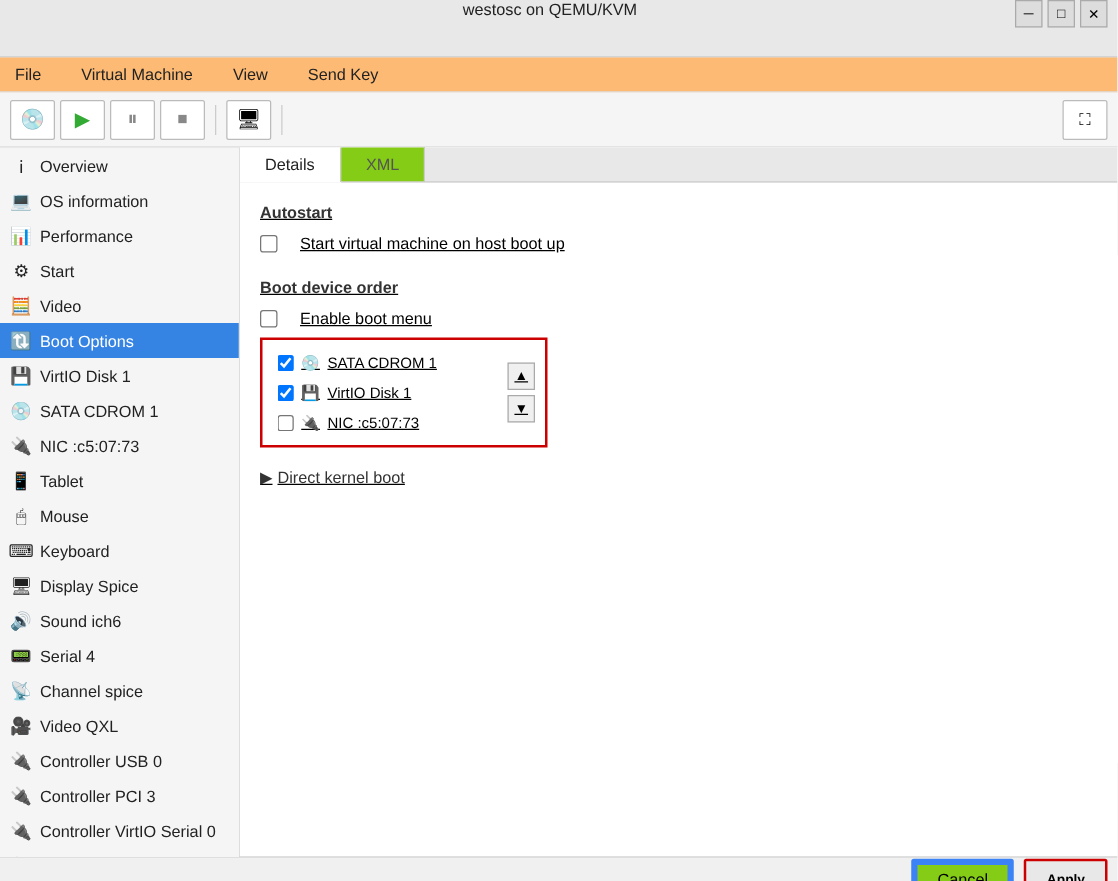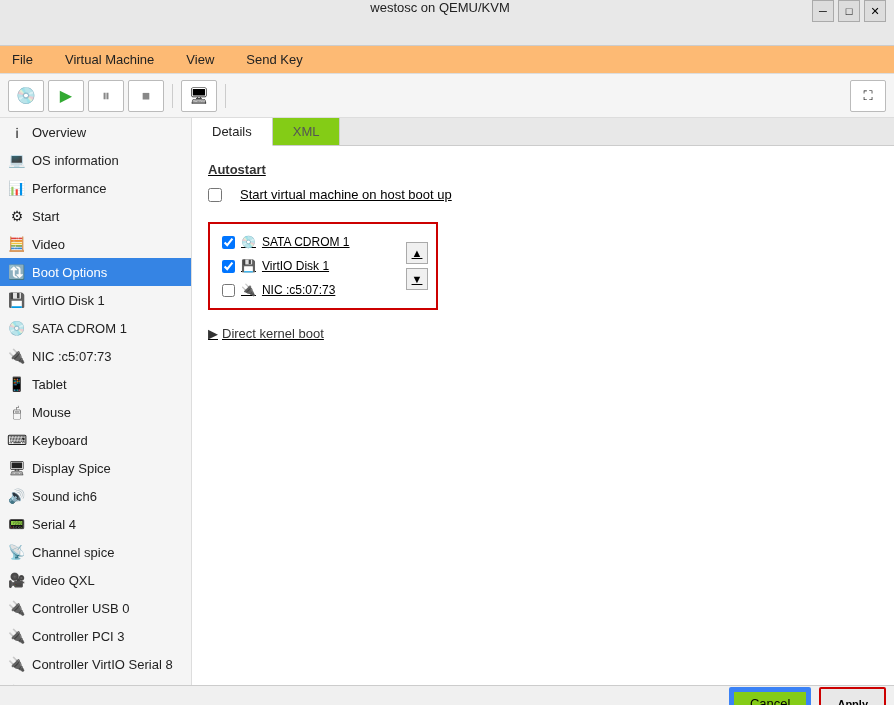--- a/index.html
+++ b/index.html
@@ -312,21 +312,21 @@
     <div class="sidebar-item">
       <span class="icon">🔌</span>
       <span>Controller USB 0</span>
     </div>
     <div class="sidebar-item">
       <span class="icon">🔌</span>
       <span>Controller PCI 3</span>
     </div>
     <div class="sidebar-item">
       <span class="icon">🔌</span>
-      <span>Controller VirtIO Serial 8</span>
+      <span>Controller VirtIO Serial 0</span>
     </div>
     <div class="sidebar-item">
       <span class="icon">🔌</span>
       <span>Controller SATA 0</span>
     </div>
   </div>
 
   <div class="content">
 
     <div class="tabs">
@@ -336,20 +336,25 @@
 
     <div class="content-body">
 
       <div class="section-title">Autostart</div>
       <div class="checkbox-row">
         <input type="checkbox" style="">
         <label>Start virtual machine on host boot up</label>
       </div>
 
       <div class="boot-order-section">
+        <div class="section-title">Boot device order</div>
+        <div class="checkbox-row">
+          <input type="checkbox" style="">
+          <label>Enable boot menu</label>
+        </div>
 
         <div class="boot-device-container">
           <div class="boot-device-list">
 
             <div class="boot-device-item">
               <input type="checkbox" checked="" style="">
               <span>💿</span>
               <span>SATA CDROM 1</span>
             </div>
 

